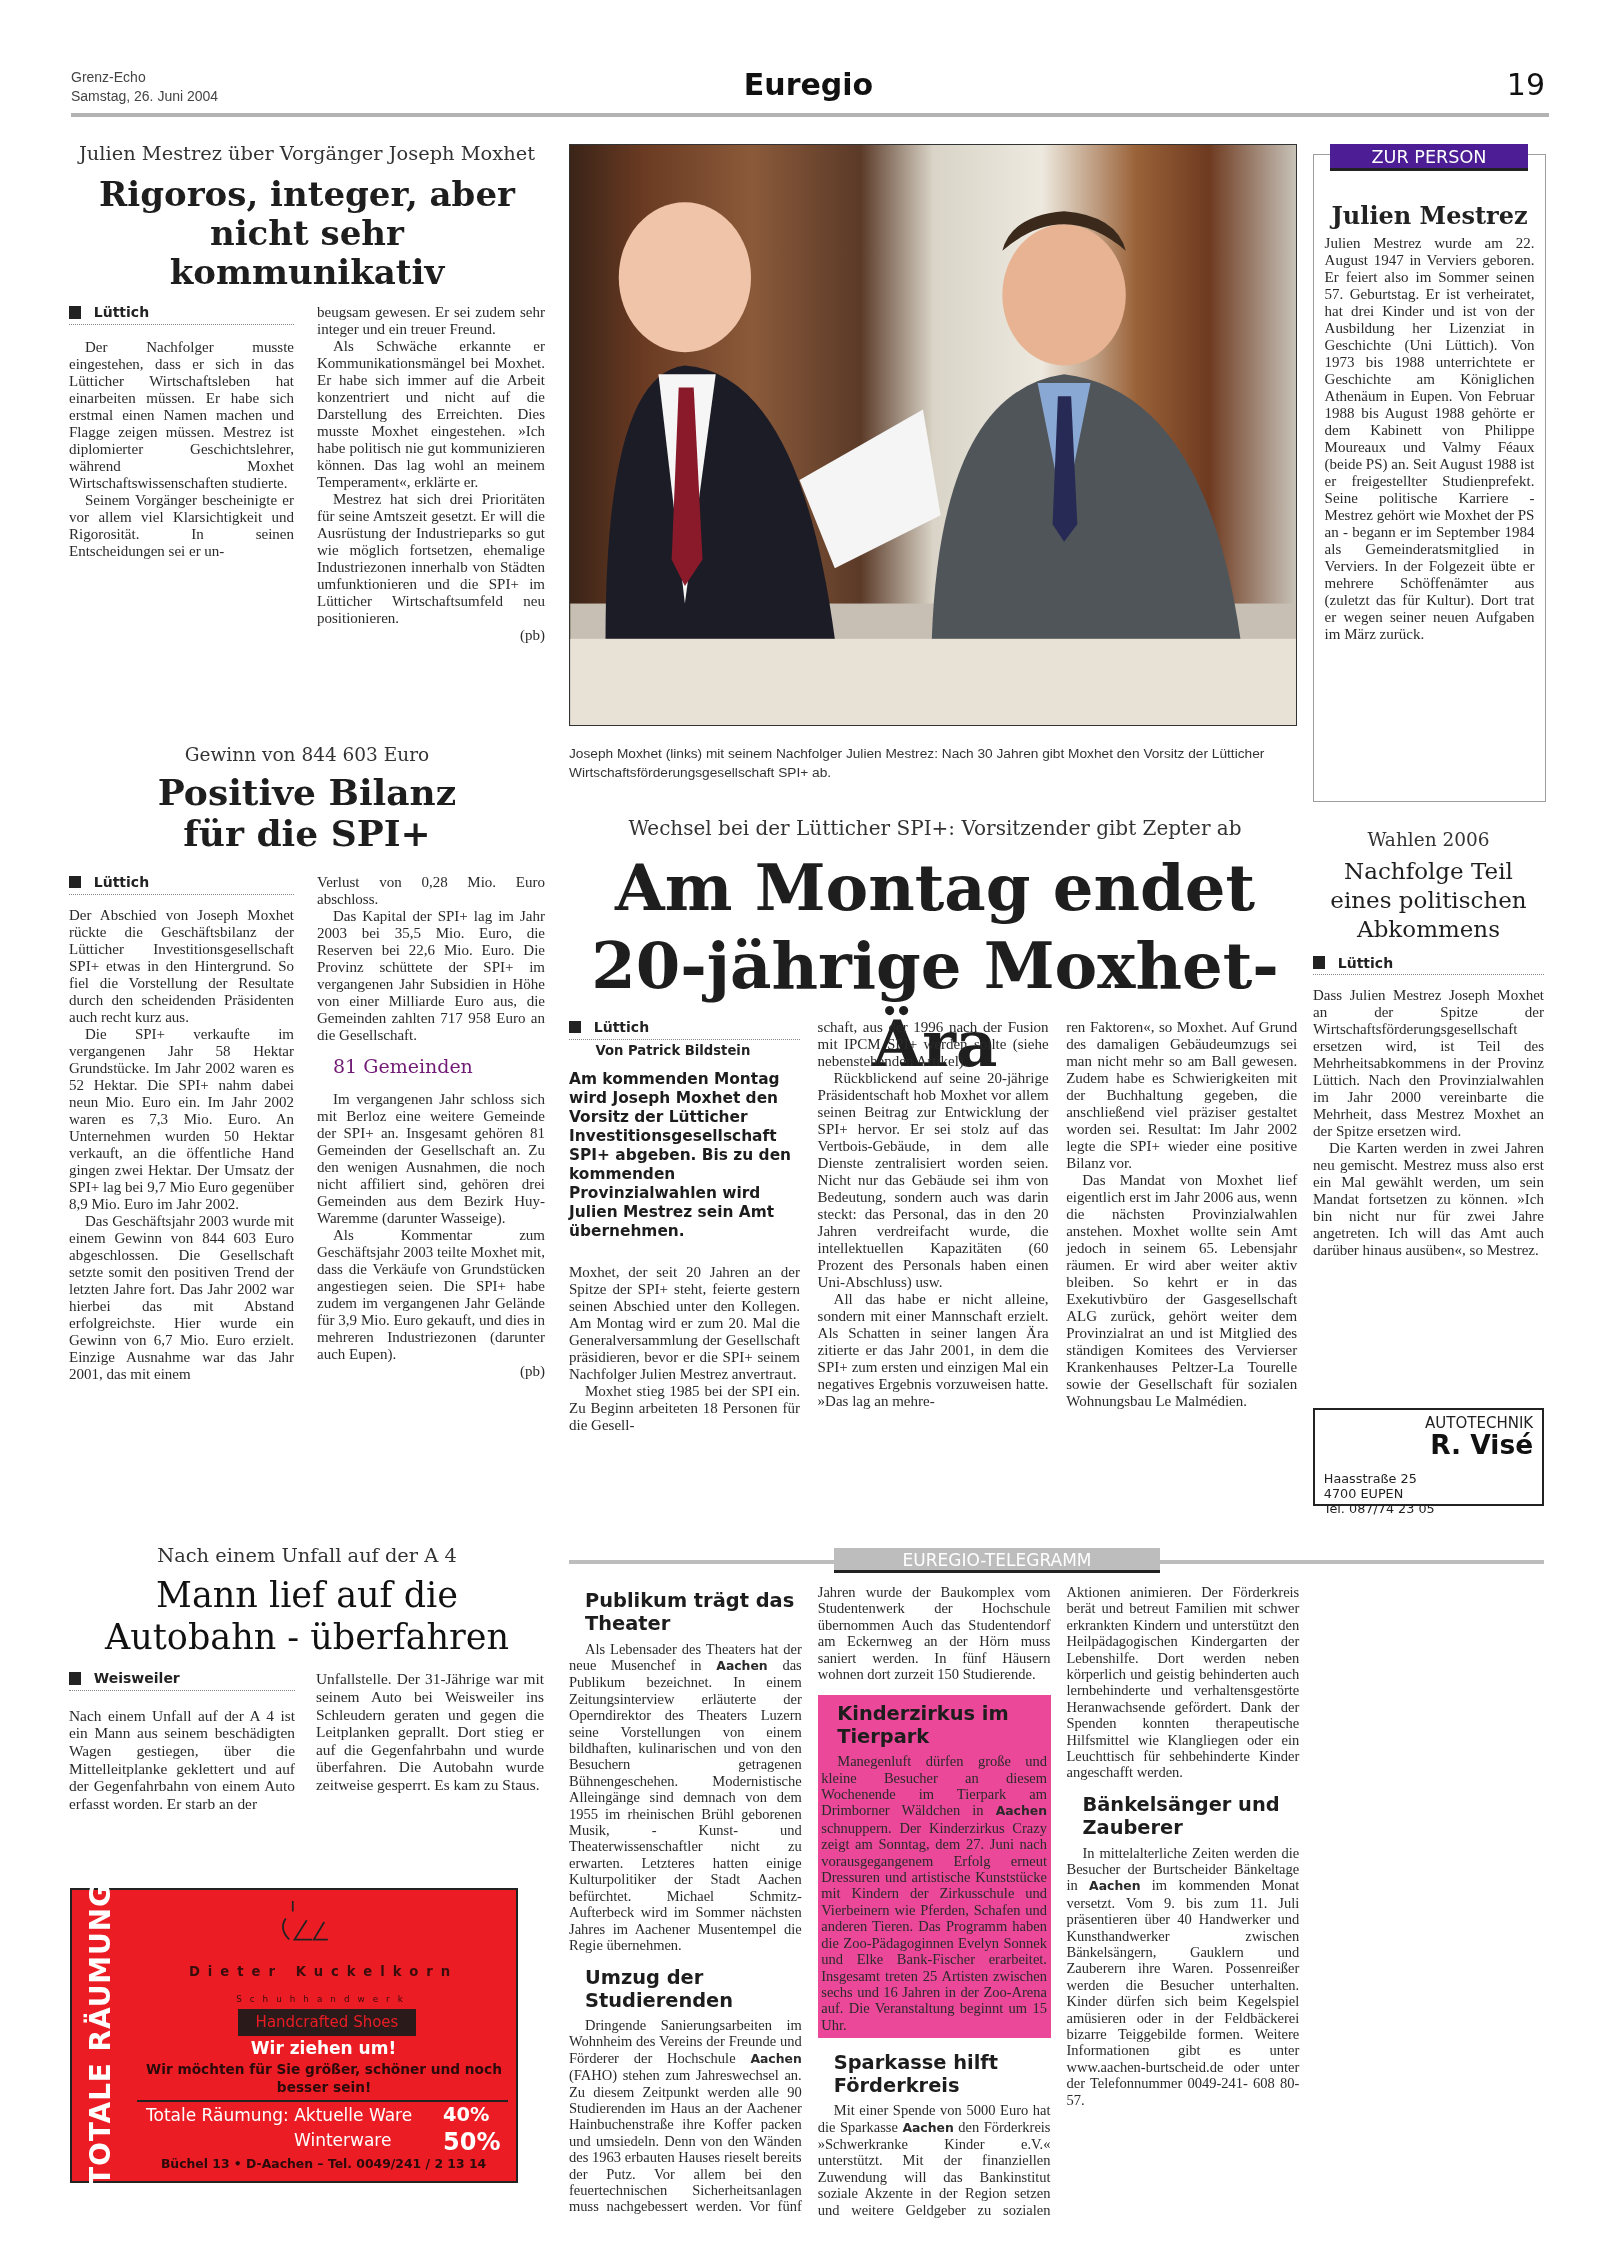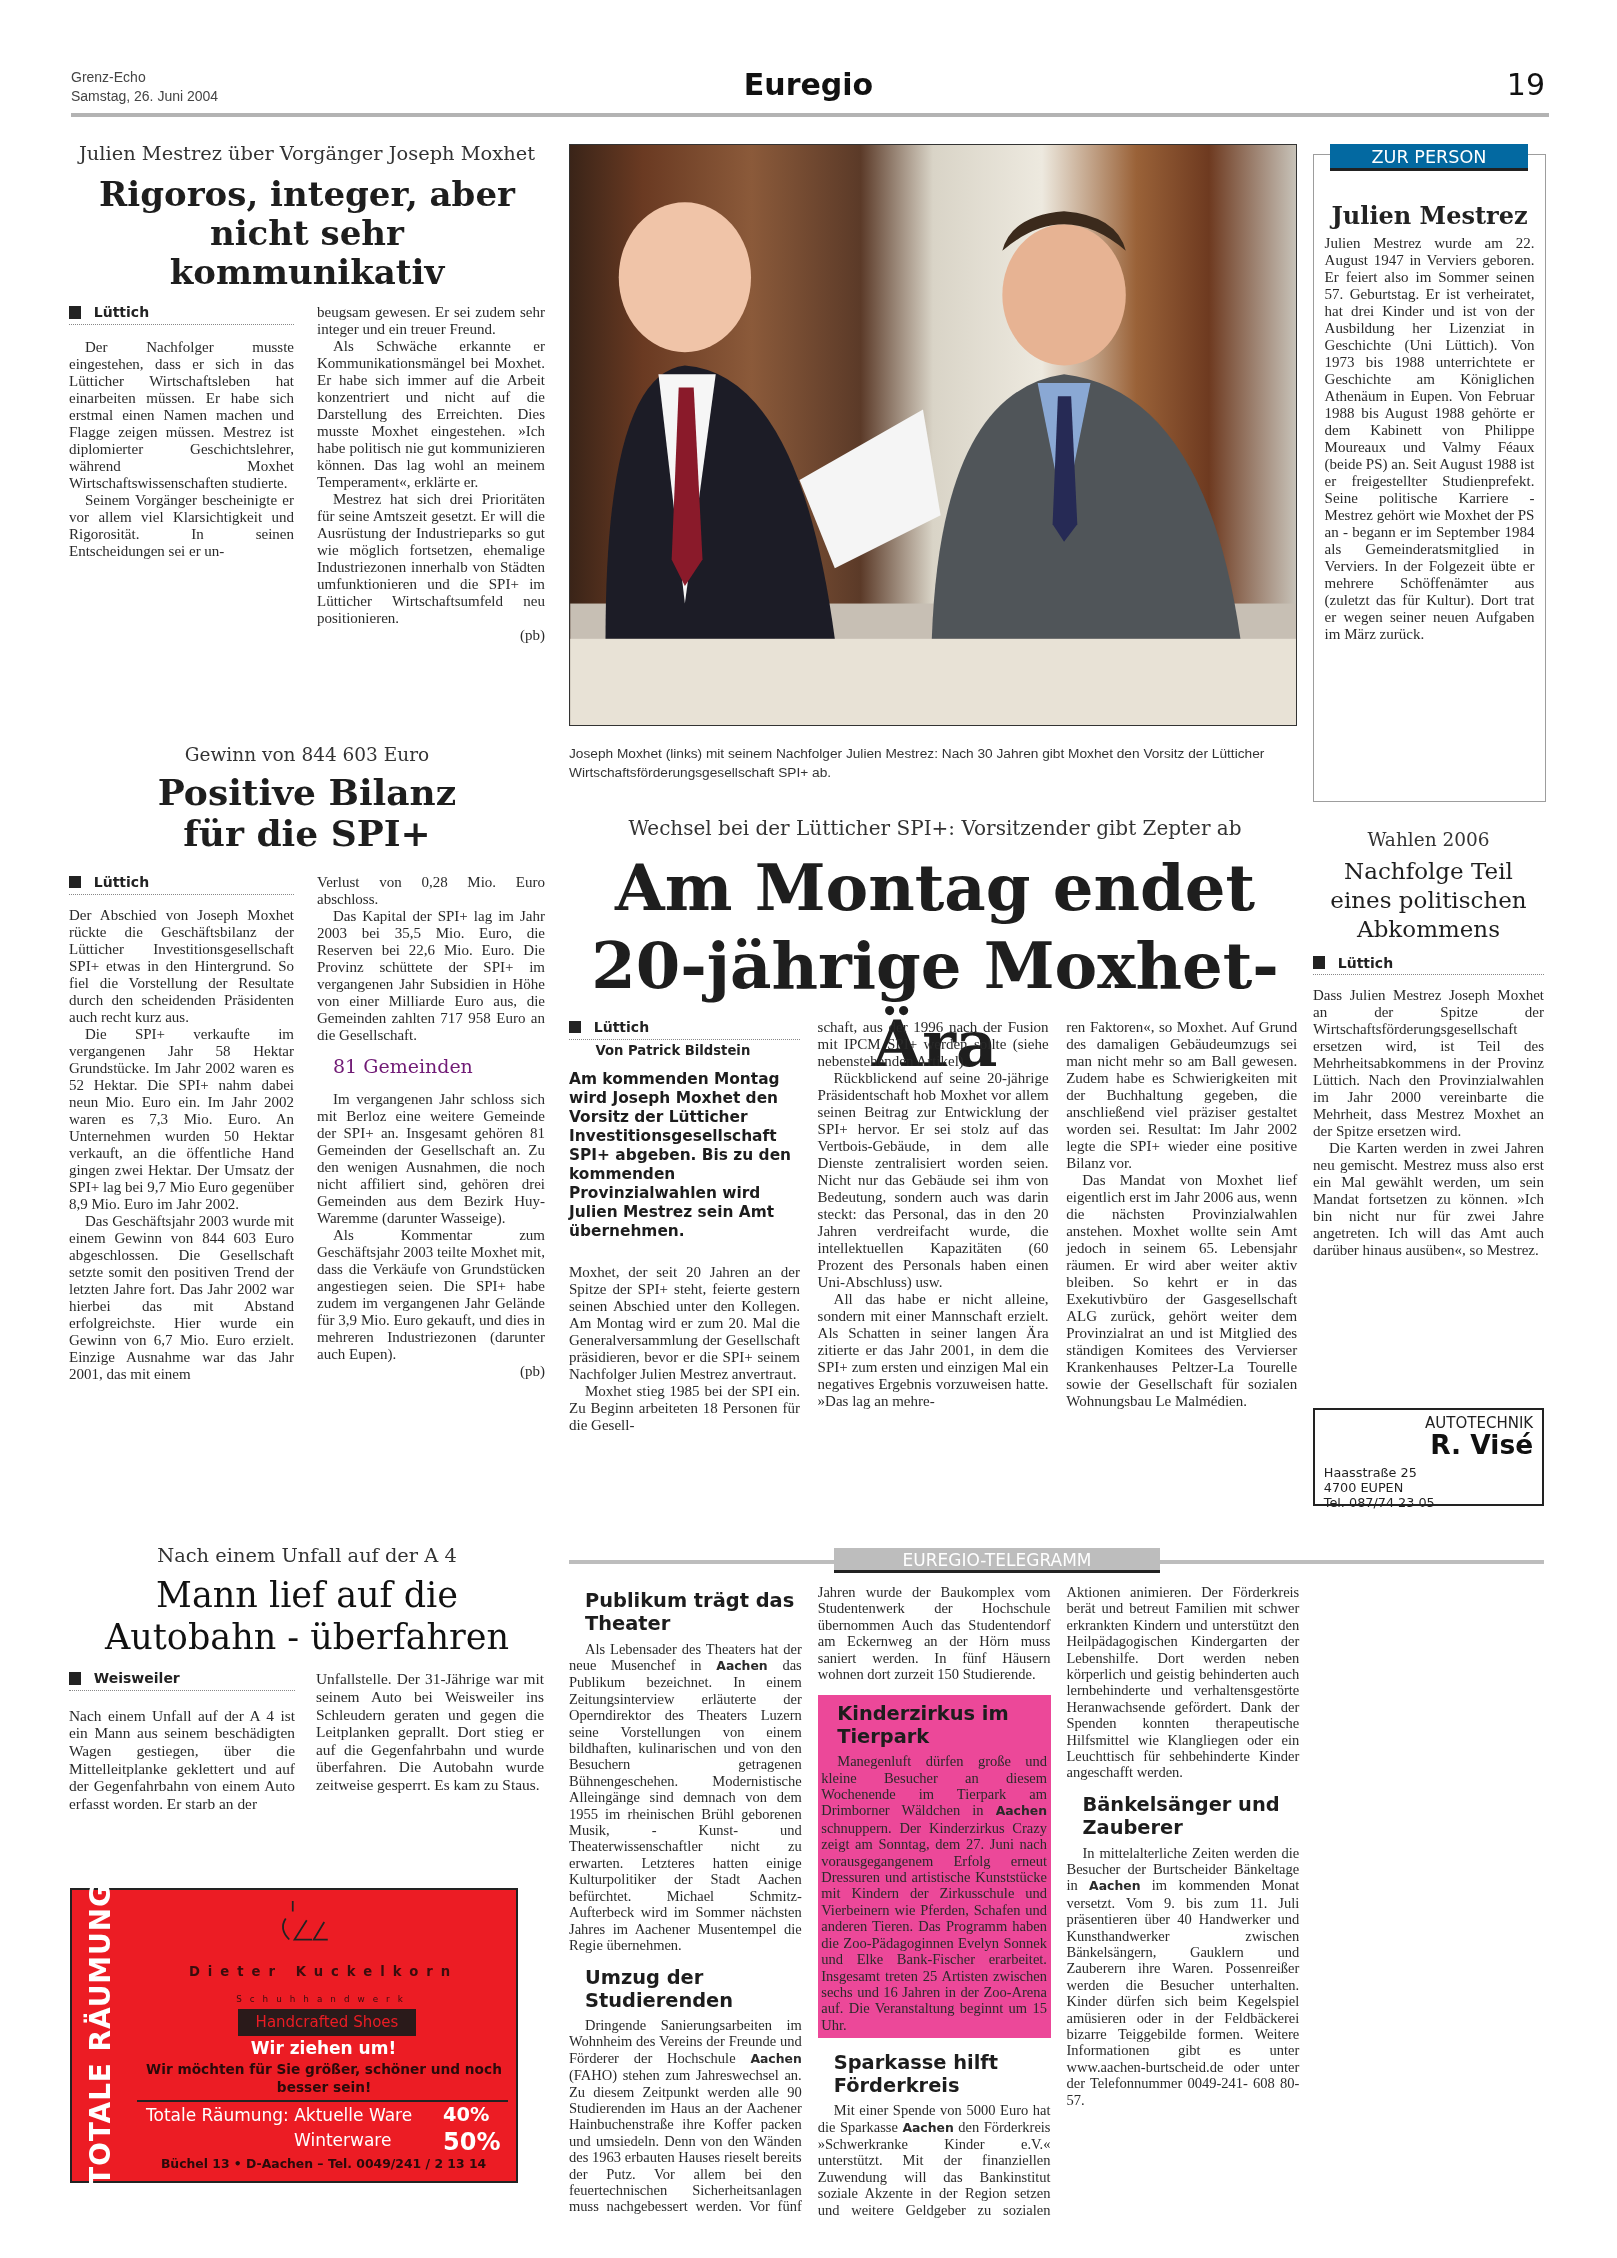--- a/index.html
+++ b/index.html
@@ -26,21 +26,21 @@
   .body p.noind { text-indent: 0; }
   .sig { text-align: right; }
   .subhead { font-family: "DejaVu Serif", serif; font-size: 19px; color: #701a75; margin: 14px 0 16px 16px; }
 
   
   .photo { left: 569px; top: 144px; width: 728px; height: 582px; border: 1.8px solid #333; overflow: hidden; background: linear-gradient(90deg,#3a2418 0%,#6a3a22 10%,#8b5a3a 25%,#5b3a28 40%,#d9d4c7 50%,#ede9df 65%,#9a6238 78%,#6e3a20 88%,#c7c2b8 100%); }
   .caption { left: 569px; top: 745px; width: 732px; font-family: "Liberation Sans", sans-serif; font-size: 13.7px; color: #333; line-height: 18.5px; }
 
   
   .zur-box { left: 1313px; top: 154px; width: 233px; height: 648px; border: 1.8px solid #9d9d9d; }
-  .zur-tab { left: 1330px; top: 144px; width: 198px; height: 26.5px; background: #0369a1; color: #fff; text-align: center; font-family: "DejaVu Sans", sans-serif; font-size: 17.6px; line-height: 26.5px; border-bottom: 3.5px solid #222; }
+  .zur-tab { left: 1330px; top: 144px; width: 198px; height: 26.5px; background: #4c1d95; color: #fff; text-align: center; font-family: "DejaVu Sans", sans-serif; font-size: 17.6px; line-height: 26.5px; border-bottom: 3.5px solid #222; }
 
   
   .ad-vise { left: 1313px; top: 1408px; width: 231px; height: 98px; border: 2.6px solid #222; font-family: "DejaVu Sans", sans-serif; padding: 3.5px 8.8px; }
   .ad-red { left: 70px; top: 1888px; width: 448px; height: 295px; background: #ec1c24; border: 2.6px solid #222; font-family: "DejaVu Sans", sans-serif; color: #fff; }
 
   .tele-rule { top: 1560px; height: 3.5px; background: #bdbdbd; }
   .tele-tab { left: 834px; top: 1548px; width: 326px; height: 25px; background: #bdbdbd; color: #fff; text-align: center; font-family: "DejaVu Sans", sans-serif; font-size: 17px; line-height: 25px; border-bottom: 3.5px solid #222; }
   .tele-head { font-family: "DejaVu Sans", sans-serif; font-weight: bold; font-size: 19.4px; line-height: 23px; color: #1d1d1d; margin: 5.3px 0 5.3px 16px; }
   .hl { background: #ec4899; }
   .aachen { font-family: "DejaVu Sans", sans-serif; font-weight: bold; font-size: 12.4px; }
@@ -179,21 +179,21 @@
     </div>
   <div class="body" style="margin-top:12.4px;">
     <p class="noind">Dass Julien Mestrez Joseph Moxhet an der Spitze der Wirtschaftsförderungsgesellschaft ersetzen wird, ist Teil des Mehrheitsabkommens in der Provinz Lüttich. Nach den Provinzialwahlen im Jahr 2000 vereinbarte die Mehrheit, dass Mestrez Moxhet an der Spitze ersetzen wird.</p>
     <p>Die Karten werden in zwei Jahren neu gemischt. Mestrez muss also erst ein Mal gewählt werden, um sein Mandat fortsetzen zu können. »Ich bin nicht nur für zwei Jahre angetreten. Ich will das Amt auch darüber hinaus ausüben«, so Mestrez.</p>
   </div>
 </section>
 
 <div class="abs ad-vise">
   <div style="text-align:right; font-size:15px; color:#222;">AUTOTECHNIK</div>
   <div style="text-align:right; font-size:26.5px; font-weight:bold; line-height:26.5px; color:#111;">R. Visé</div>
-  <div style="font-size:12.8px; line-height:15px; color:#222; margin-top:7px;">
+  <div style="font-size:12.8px; line-height:15px; color:#222; margin-top:13px;">
     <div>Haasstraße 25</div>
     <div>4700 EUPEN</div>
     <div>Tel. 087/74 23 05</div>
   </div>
 </div>
 
 <section class="abs" style="left:69px; top:1544px; width:476px;">
   <div class="kicker libserif" style="font-size:19.4px;">Nach einem Unfall auf der A 4</div>
   <h2 class="headline libserif" style="font-size:35px; font-weight:normal; margin-top:7px; line-height:42px; color:#111;">
     <span>Mann lief auf die</span><br>

